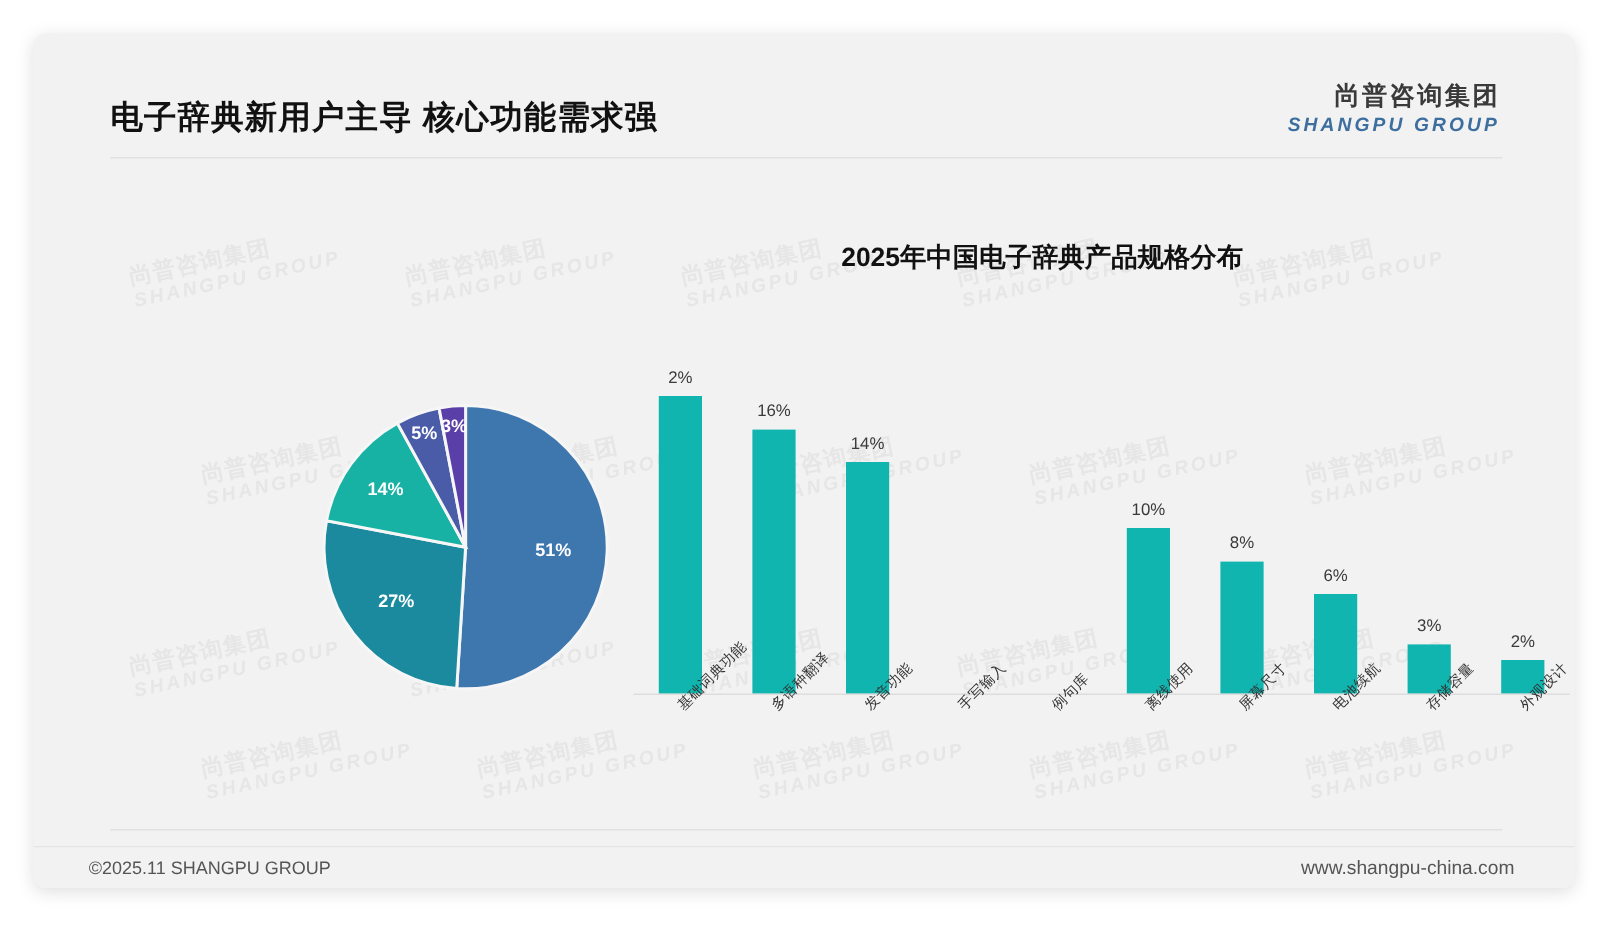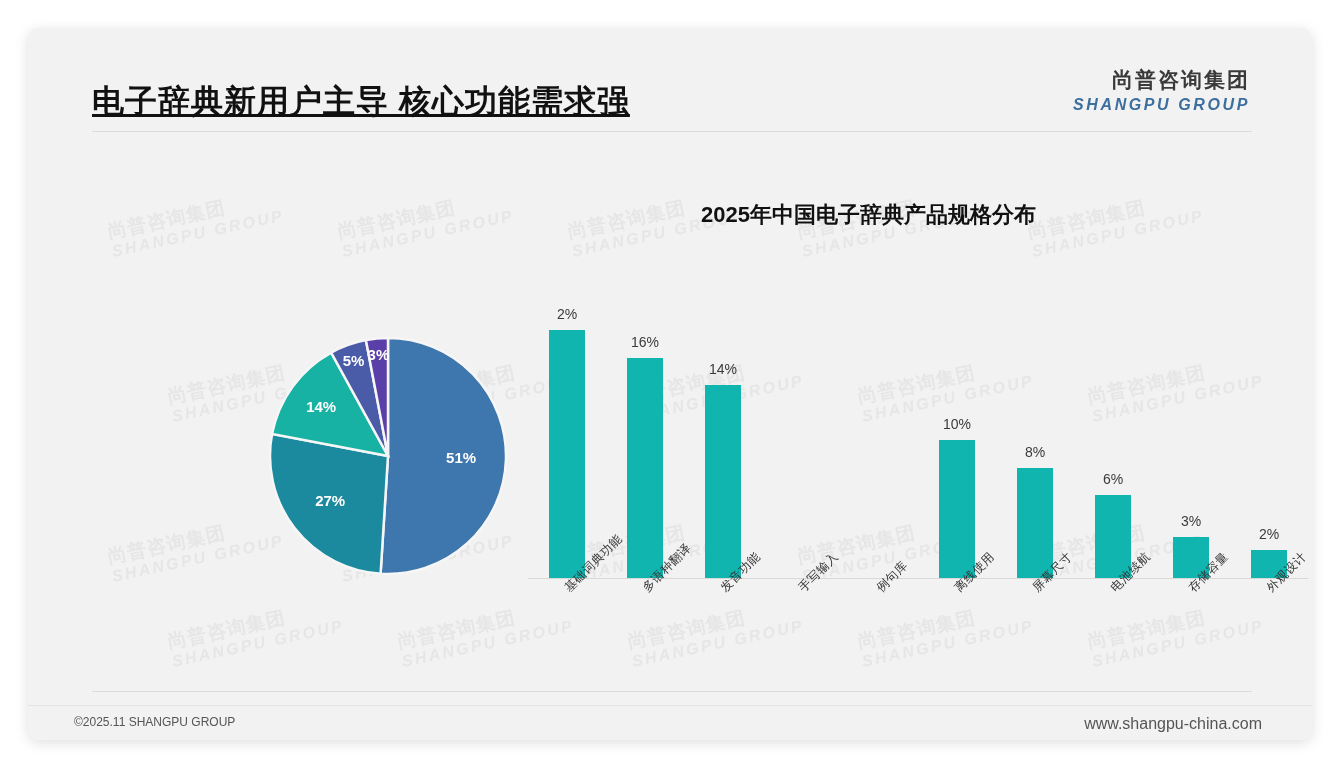--- a/index.html
+++ b/index.html
@@ -48,26 +48,25 @@
     position: absolute;
     left: 0; top: 0;
     width: 100%;
     height: 90px;
     z-index: 3;
   }
   .page-title {
     position: absolute;
     left: 64px;
     top: 52px;
-    font-size: 32px;
+    font-size: 27px;
     font-weight: bold;
     color: #111111;
     letter-spacing: 1px;
     white-space: nowrap;
-    text-decoration: underline;
   }
   .header-rule {
     position: absolute;
     left: 64px;
     top: 103px;
     width: 1160px;
     height: 1px;
     background: #dcdcdc;
   }
   .logo {
@@ -233,21 +232,21 @@
     width: 100%;
     height: 34px;
     border-top: 1px solid #e4e4e4;
     background: #f2f2f2;
     z-index: 4;
   }
   #copyright {
     position: absolute;
     left: 46px;
     top: 9px;
-    font-size: 12px;
+    font-size: 15px;
     color: #555555;
     white-space: nowrap;
   }
   #website {
     position: absolute;
     right: 50px;
     top: 9px;
     font-size: 16px;
     color: #555555;
     white-space: nowrap;

